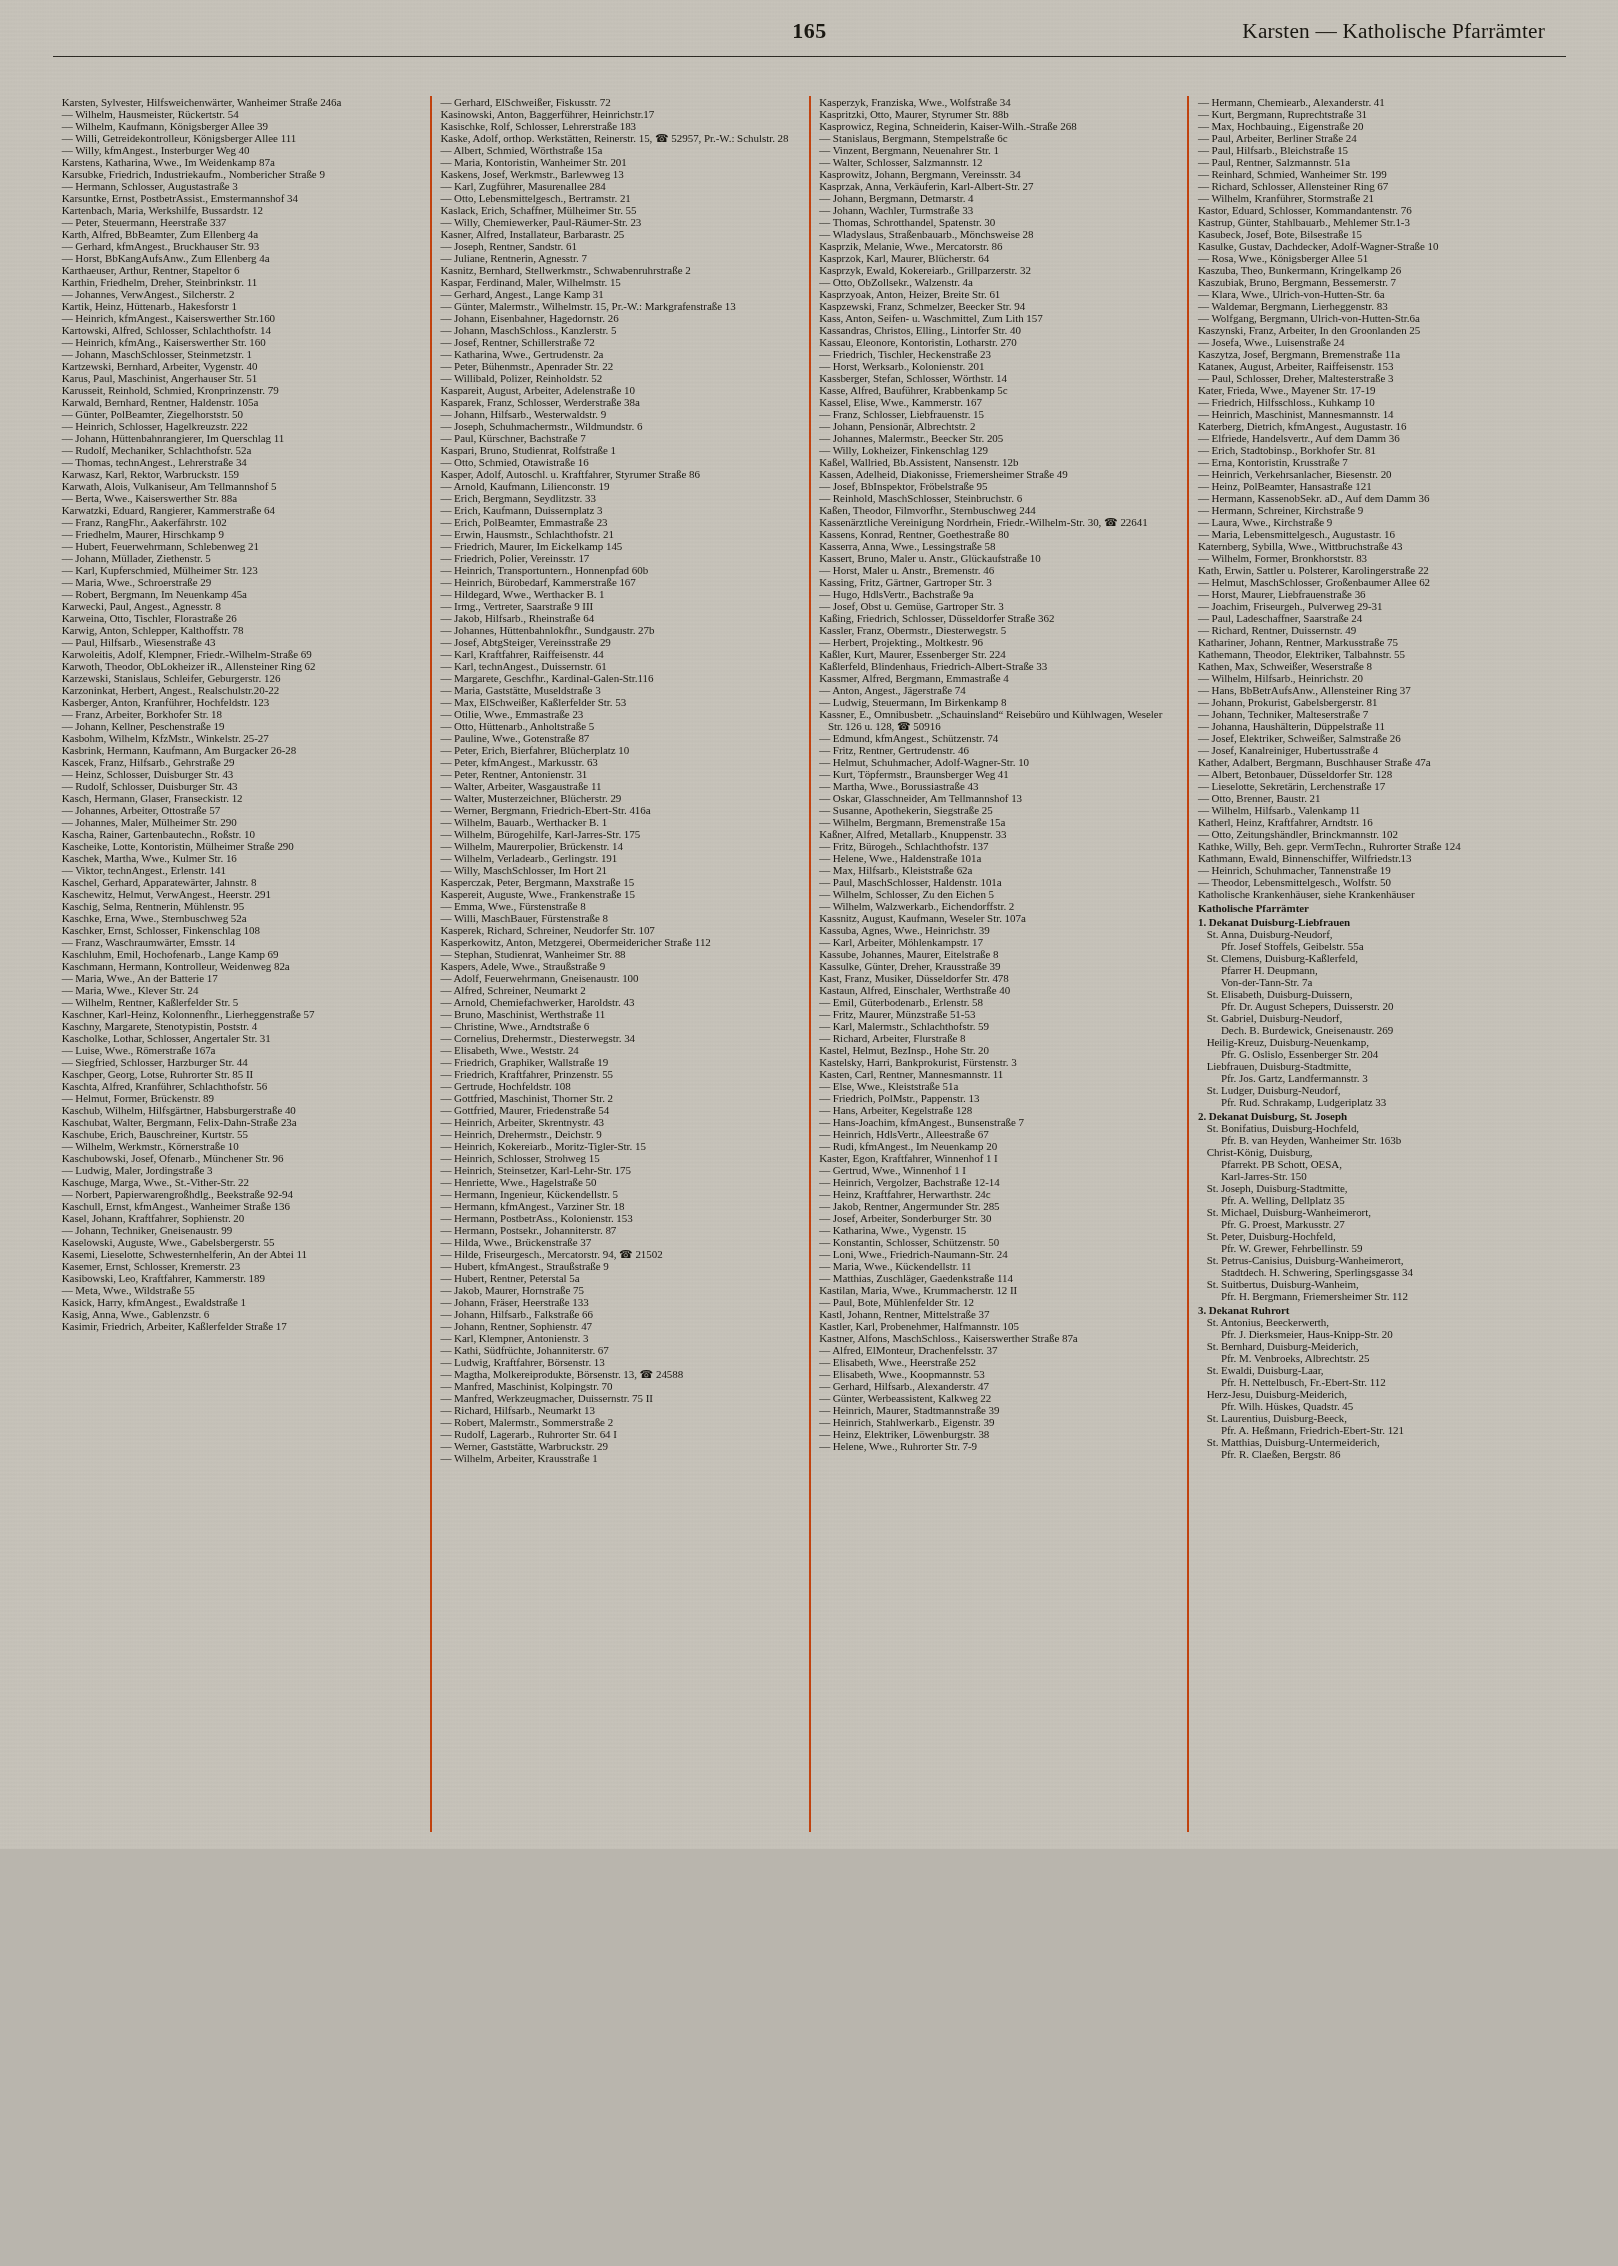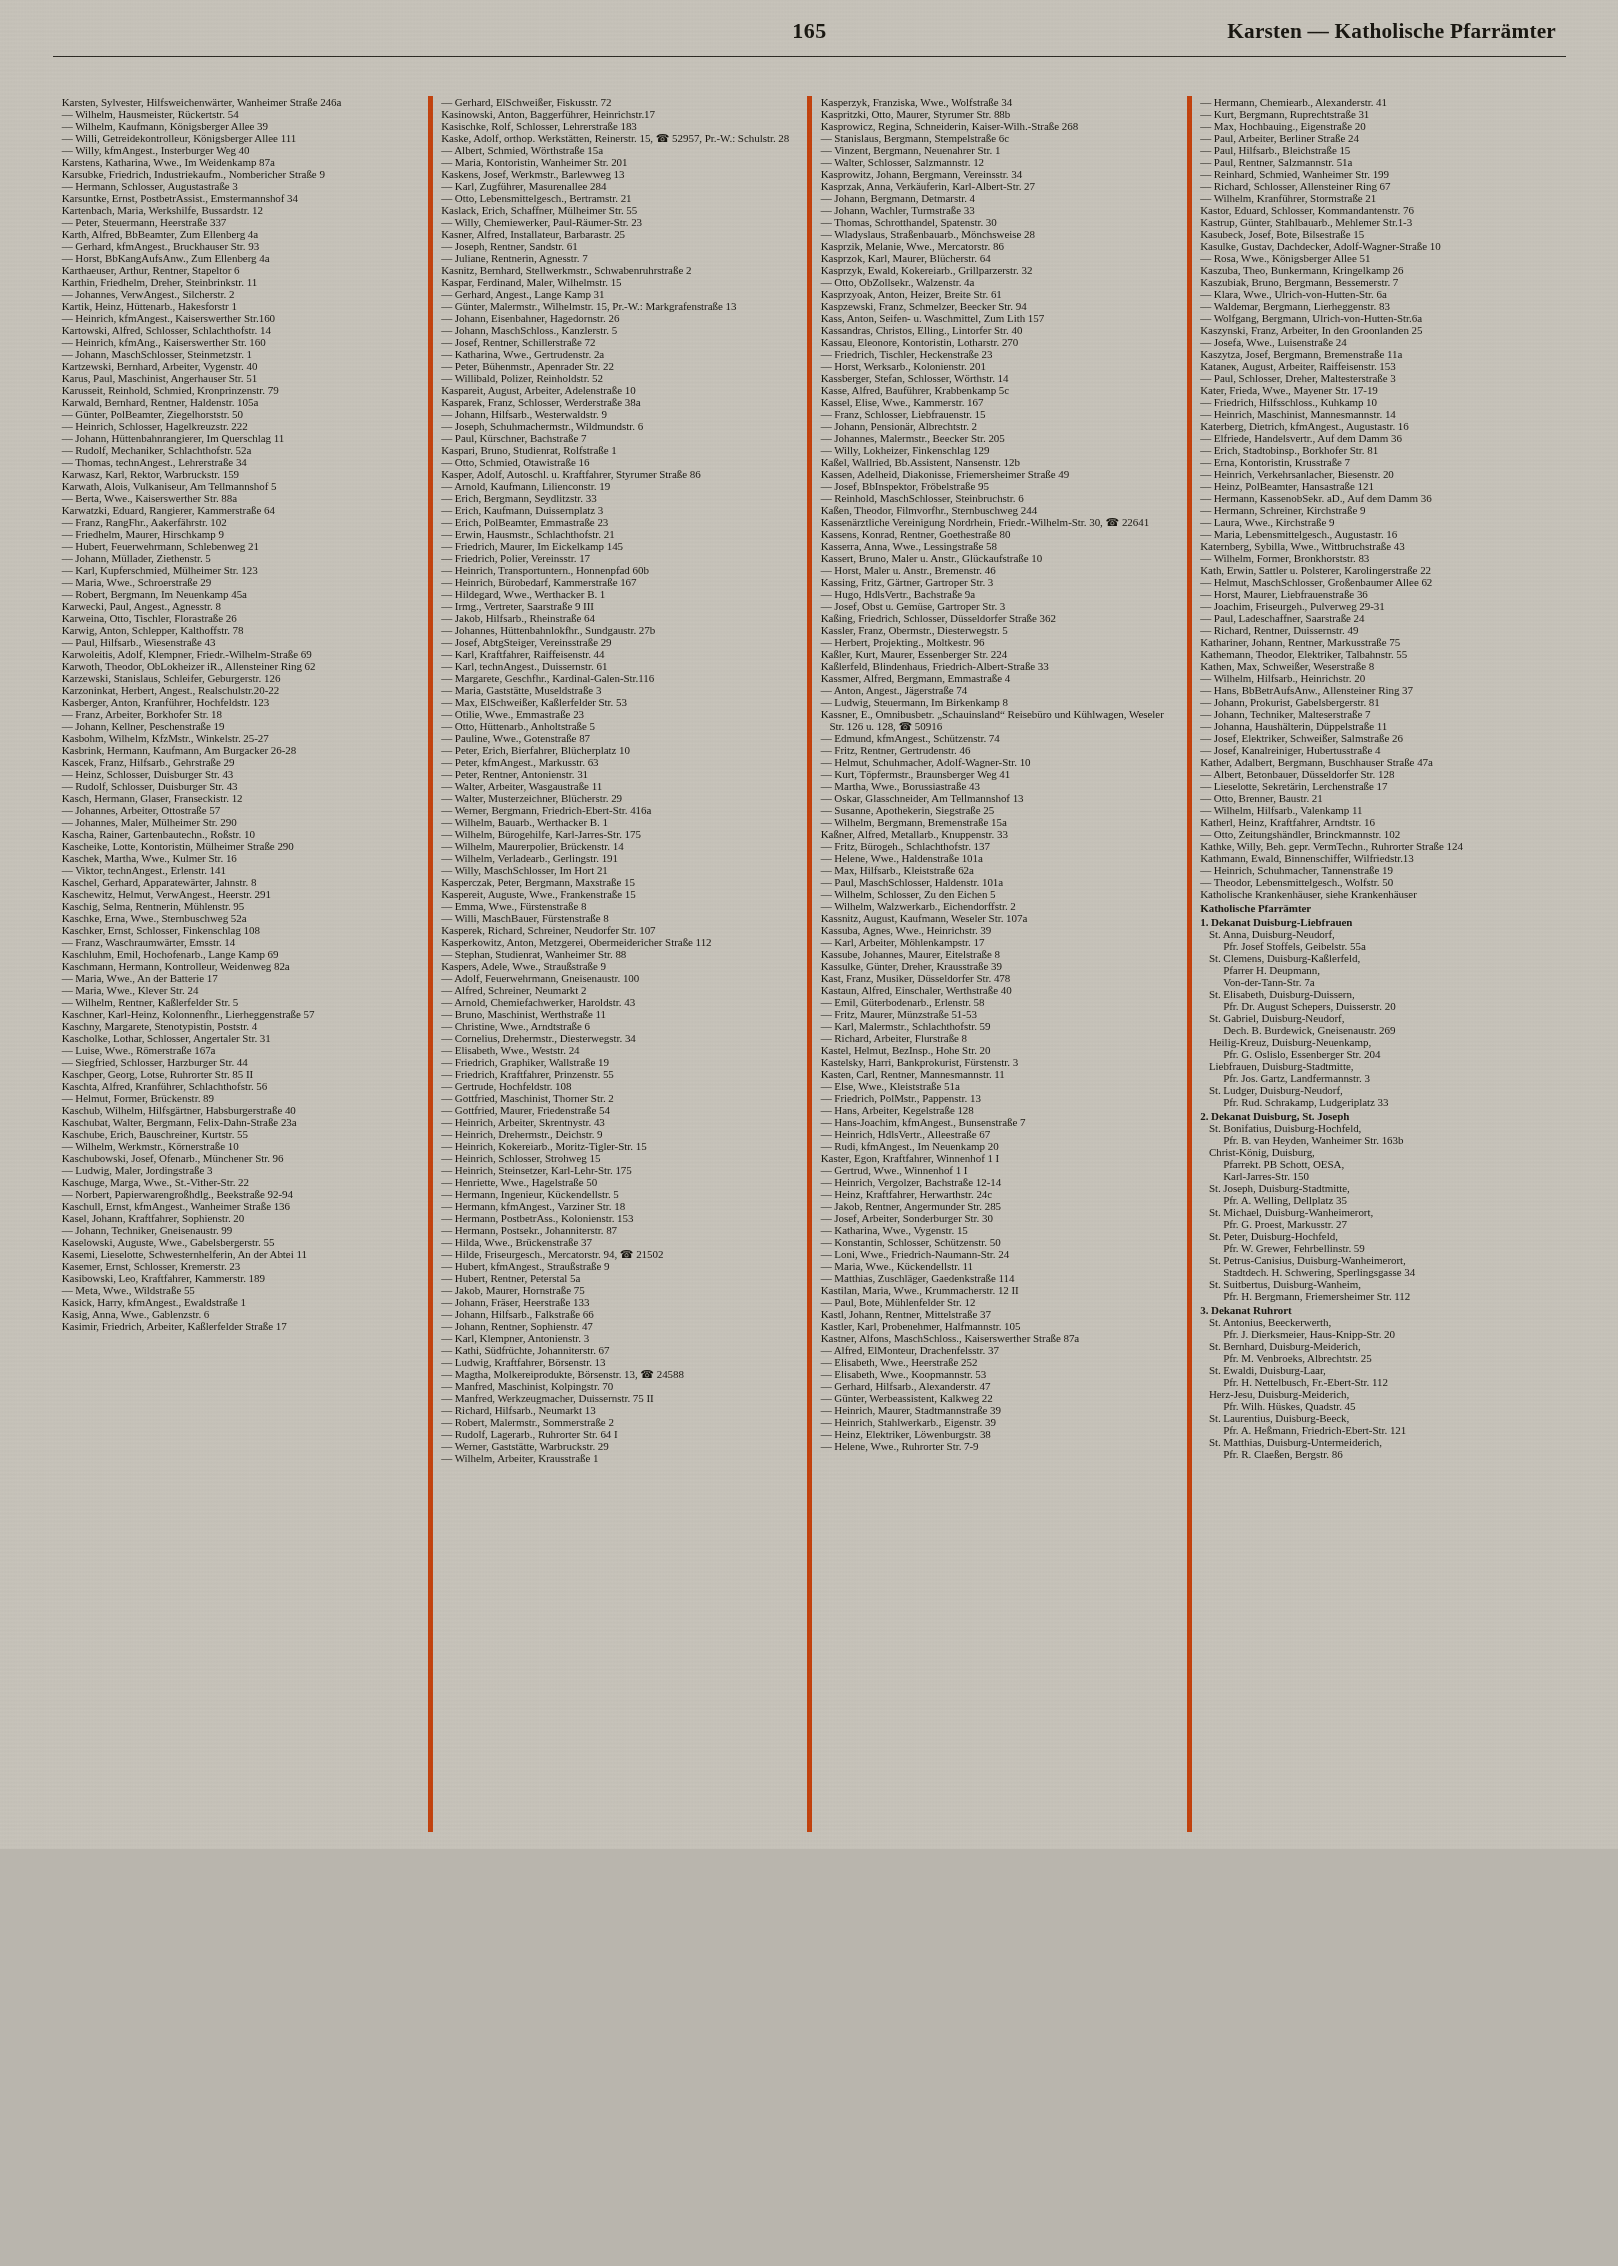--- a/index.html
+++ b/index.html
@@ -37,24 +37,24 @@
     position: absolute;
     left: 50%;
     transform: translateX(-50%);
     top: 0;
     font-size: 22px;
     font-weight: bold;
     letter-spacing: 0.5px;
   }
   .running-head {
     position: absolute;
-    right: 5px;
+    right: 16px;
     top: 1px;
     font-size: 21.3px;
-    font-weight: bold;
+    font-weight: normal;
     letter-spacing: 0.2px;
   }
   .rule {
     position: absolute;
     left: 53px;
     right: 53px;
     top: 56px;
     border-top: 1.9px solid #2a2822;
   }
   .columns {
@@ -69,21 +69,21 @@
   }
   .col {
     flex: 1 1 0;
     padding: 0 8.7px;
     font-size: 11px;
     line-height: 12px;
     letter-spacing: -0.05px;
     overflow: hidden;
   }
   .col + .col {
-    border-left: 5px solid #c2410c;
+    border-left: 2px solid #c2410c;
   }
   .entry {
     margin: 0;
     text-indent: -8.7px;
     padding-left: 8.7px;
     white-space: pre-wrap;
   }
   .sec-head {
     font-weight: bold;
     margin-top: 1.9px;

